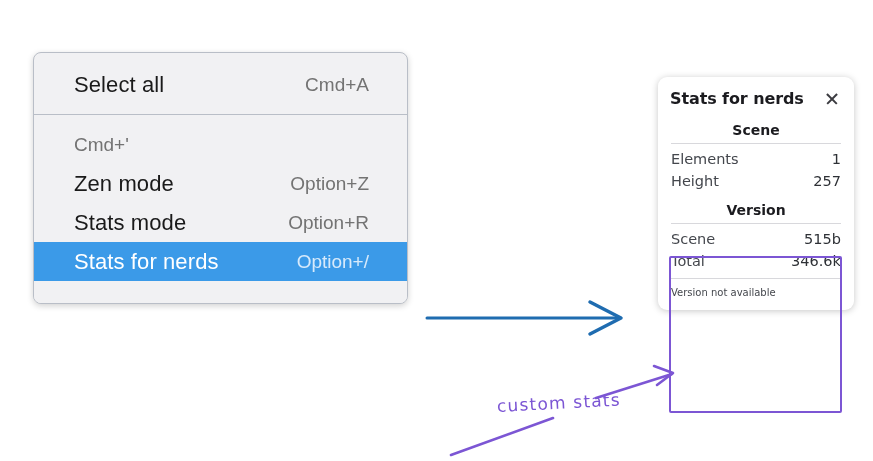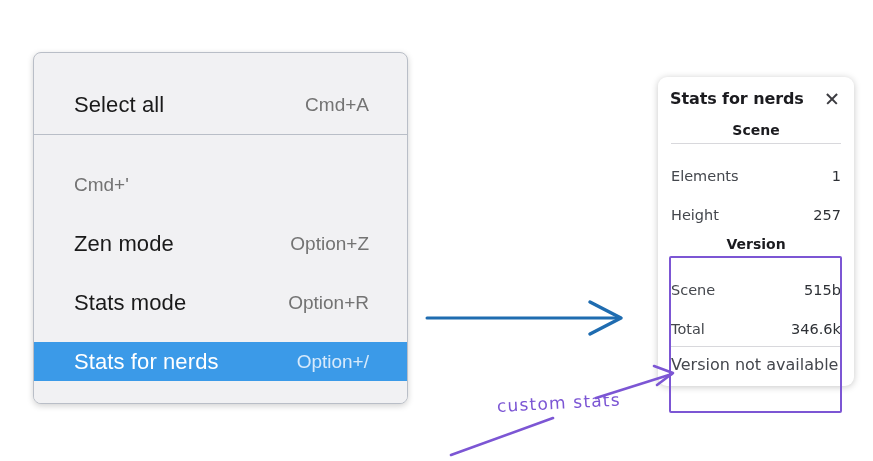--- a/index.html
+++ b/index.html
@@ -47,21 +47,20 @@
     height: 22px;
     background: #f1f1f3;
   }
   .menu-item {
     display: flex;
     align-items: center;
     justify-content: space-between;
     padding: 4px 38px 4px 40px;
     box-sizing: border-box;
     height: 39px;
-    margin-top: 20px;
   }
   .menu-item .label {
     font-size: 22px;
     color: #1a1a1a;
     letter-spacing: 0.1px;
   }
   .menu-item .shortcut {
     font-size: 19px;
     color: #737373;
   }
@@ -133,24 +132,24 @@
     margin: 0 1px 4px 1px;
   }
   .stat-row {
     display: flex;
     justify-content: space-between;
     align-items: baseline;
     font-size: 14.5px;
     color: #44474d;
     padding: 3px 1px;
   }
-  .stat-row .k { color: #44474d; margin-top: 17px; }
+  .stat-row .k { color: #44474d; }
   .stat-row .v { color: #2e3136; }
   .plain-row {
-    font-size: 16px;
+    font-size: 10px;
     color: #44474d;
     padding: 4px 1px 1px 1px;
   }
 
   
   #custom-stats-box {
     position: absolute;
     left: 669px;
     top: 256px;
     width: 173px;

